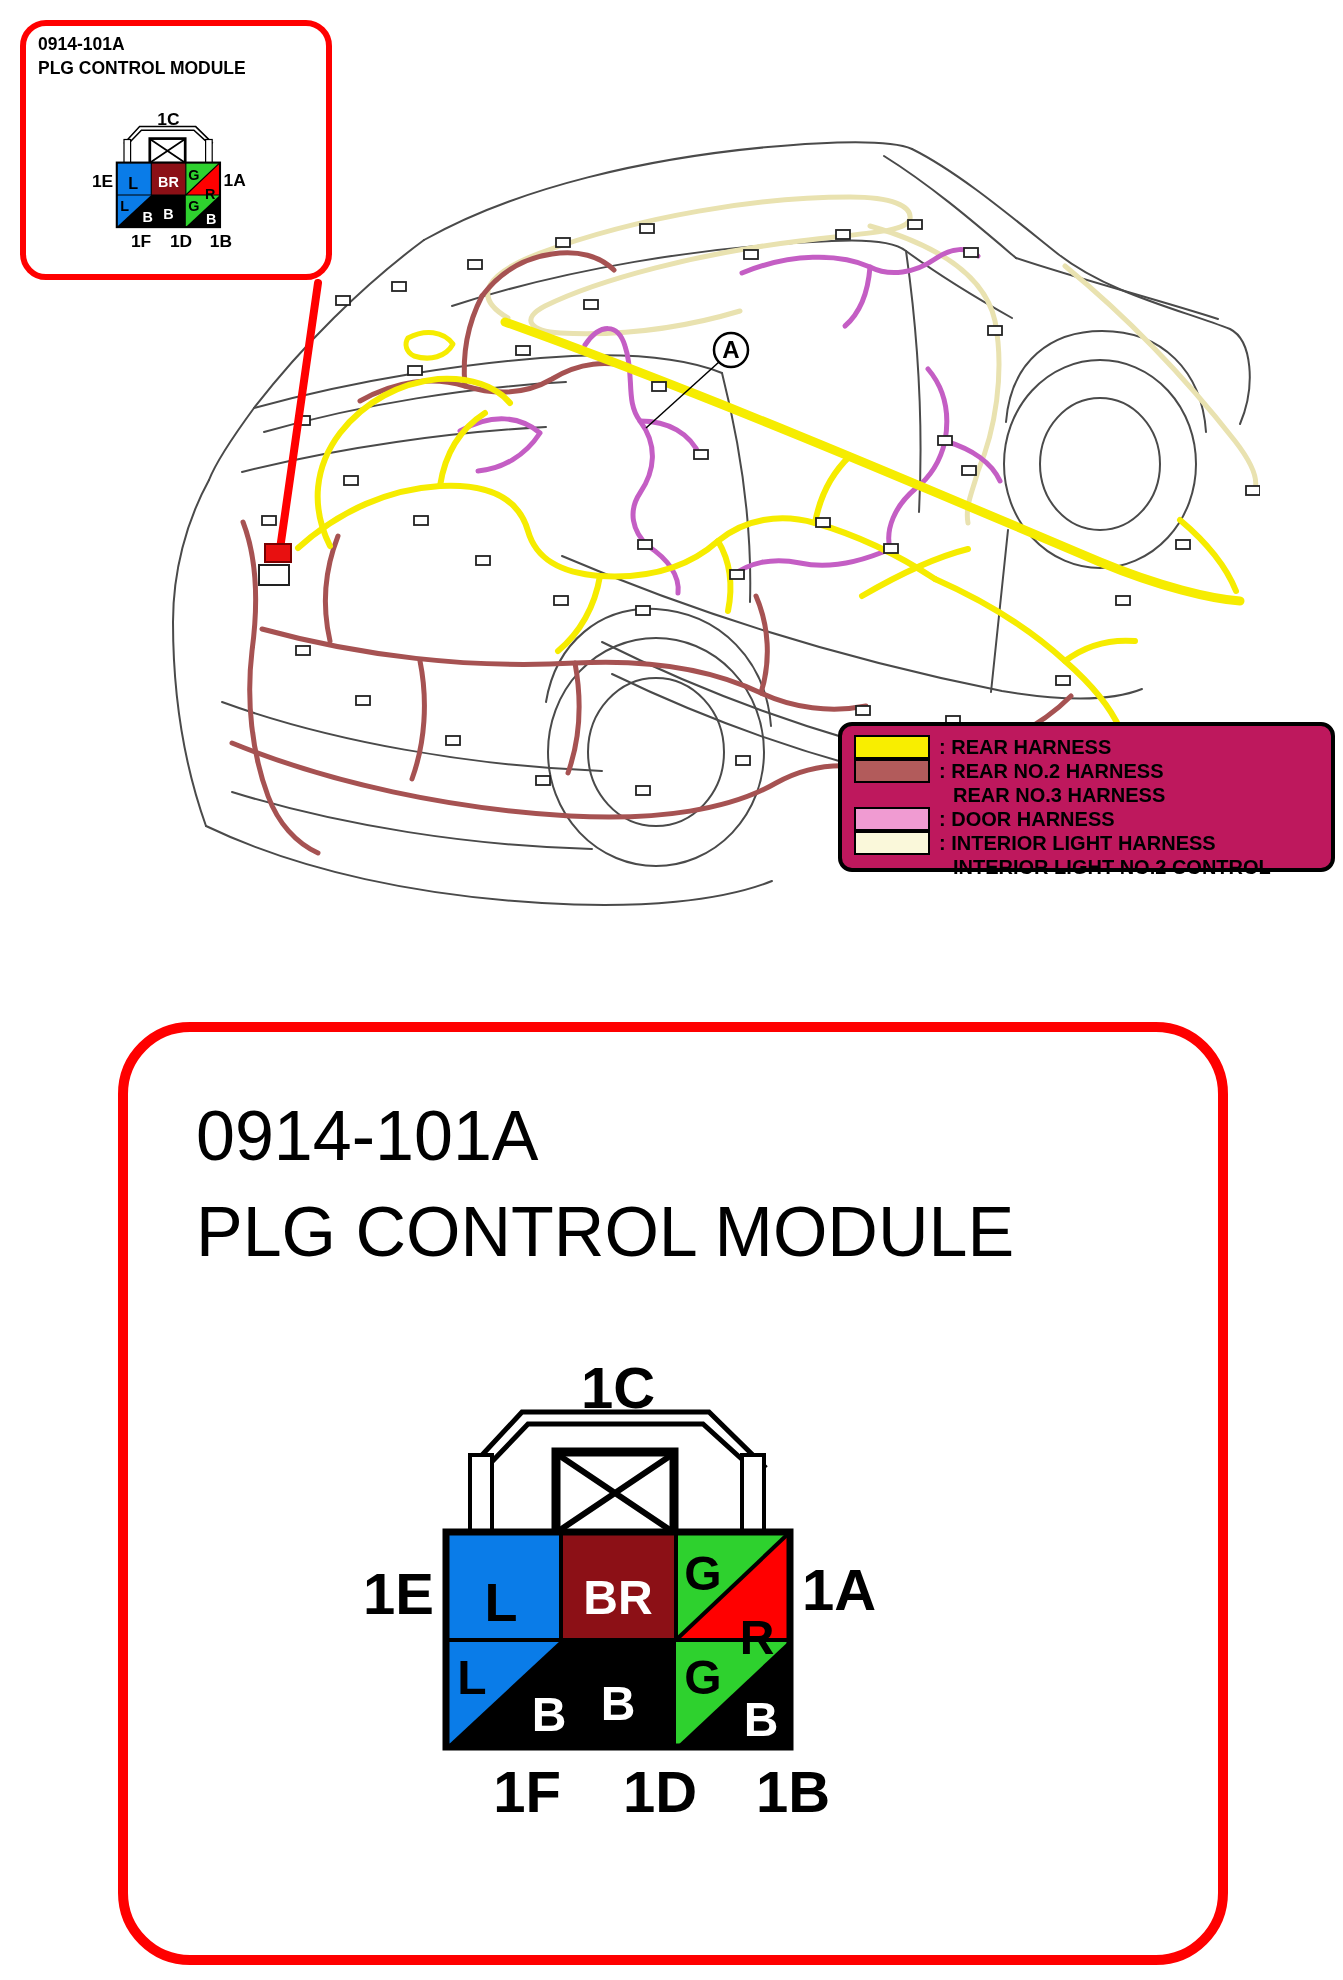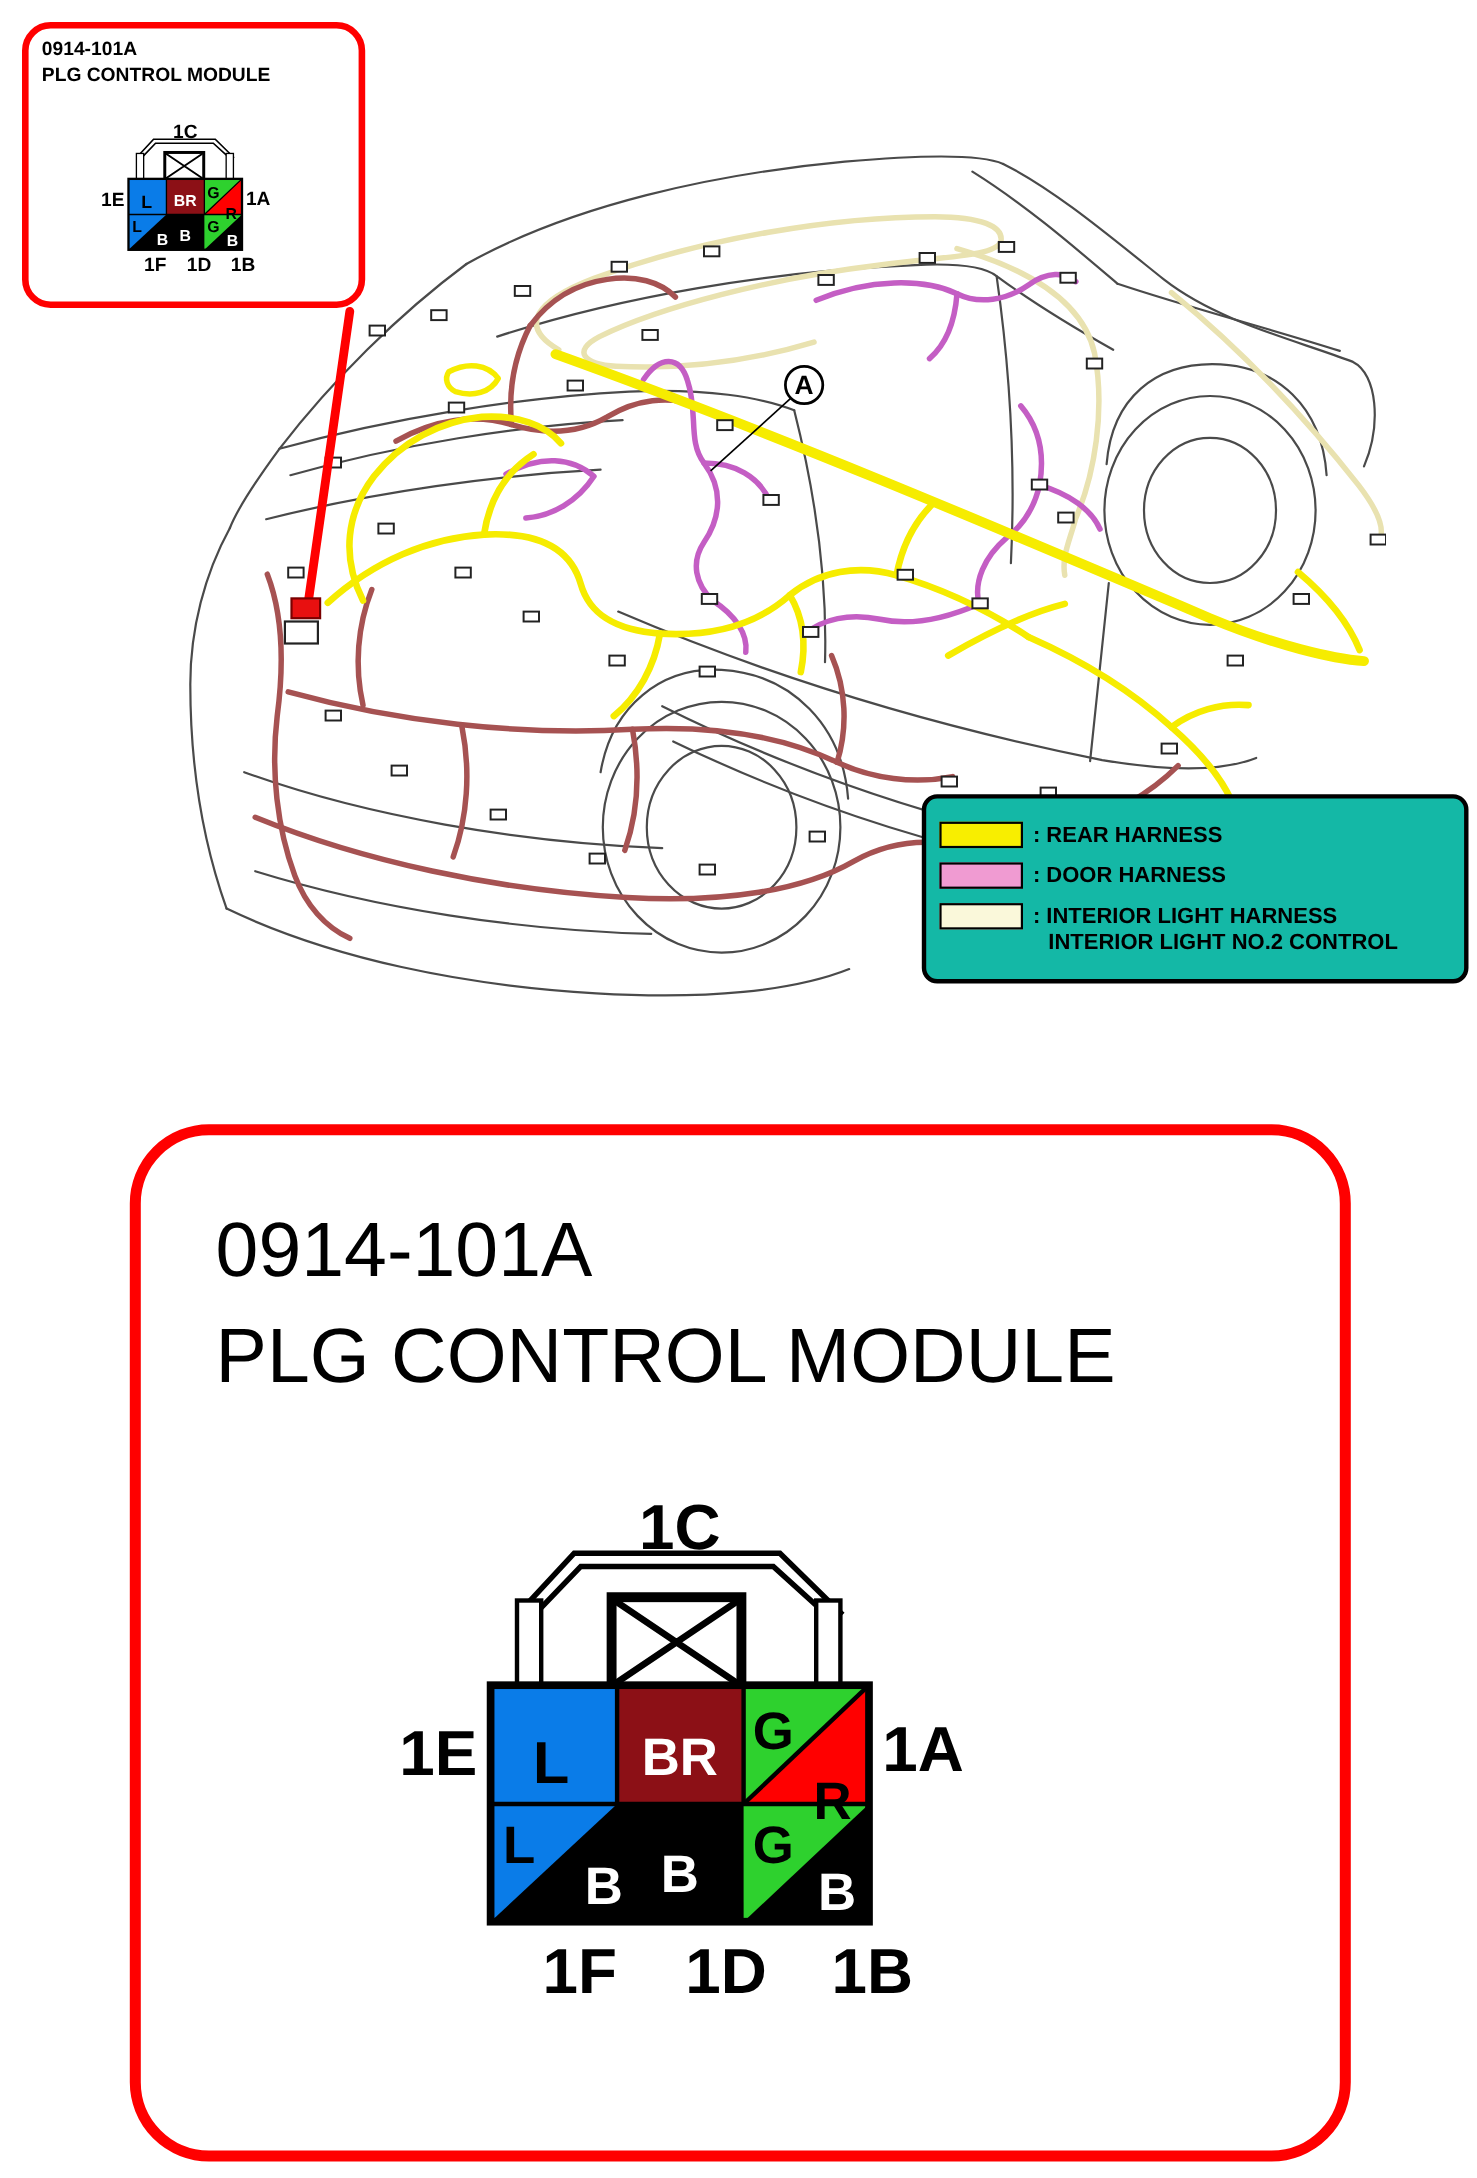--- a/index.html
+++ b/index.html
@@ -11,22 +11,22 @@
   .callout{position:absolute;left:20px;top:20px;width:312px;height:260px;
            border:6px solid #ff0000;border-radius:26px;box-sizing:border-box;background:#fff;z-index:5;}
   .callout-code{position:absolute;left:12px;top:8px;font-weight:bold;font-size:17.5px;color:#000;}
   .callout-name{position:absolute;left:12px;top:32px;font-weight:bold;font-size:17.5px;color:#000;}
   .connector-small{position:absolute;left:41px;top:76px;width:192px;height:153px;}
 
   
   .car-svg{position:absolute;left:140px;top:120px;width:1120px;height:800px;z-index:1;}
 
   
-  .legend{position:absolute;left:838px;top:722px;width:497px;height:172px;border:4px solid #000;
-          border-radius:14px;box-sizing:border-box;background:#14b8a6;padding:21px 12px;
+  .legend{position:absolute;left:838px;top:722px;width:497px;height:150px;border:4px solid #000;
+          border-radius:14px;box-sizing:border-box;background:#be185d;padding:9px 12px;
           display:flex;flex-direction:column;justify-content:space-between;z-index:4;}
   .legend-row{display:flex;align-items:flex-start;}
   .swatch{width:76px;height:24px;border:2.5px solid #000;box-sizing:border-box;margin-right:9px;flex:none;}
   .legend-lines{display:flex;flex-direction:column;font-weight:bold;font-size:20px;line-height:24px;color:#000;}
   .legend-lines .indent{padding-left:14px;}
 
   
   .panel{position:absolute;left:118px;top:1022px;width:1110px;height:943px;border:10px solid #ff0000;
          border-radius:72px;box-sizing:border-box;background:#fff;z-index:2;}
   .panel-code{position:absolute;left:196px;top:1096px;font-weight:400;font-size:70px;color:#000;z-index:3;}
@@ -228,20 +228,27 @@
   </div>
 
   <div class="legend">
     <div class="legend-row">
       <span class="swatch" style="background: rgb(248, 238, 0);"></span>
       <div class="legend-lines">
         <span>: REAR HARNESS</span>
       </div>
     </div>
     <div class="legend-row">
+      <span class="swatch" style="background: rgb(178, 91, 91);"></span>
+      <div class="legend-lines">
+        <span>: REAR NO.2 HARNESS</span>
+        <span class="indent">REAR NO.3 HARNESS</span>
+      </div>
+    </div>
+    <div class="legend-row">
       <span class="swatch" style="background: rgb(240, 155, 210);"></span>
       <div class="legend-lines">
         <span>: DOOR HARNESS</span>
       </div>
     </div>
     <div class="legend-row">
       <span class="swatch" style="background: rgb(250, 248, 218);"></span>
       <div class="legend-lines">
         <span>: INTERIOR LIGHT HARNESS</span>
         <span class="indent">INTERIOR LIGHT NO.2 CONTROL</span>

